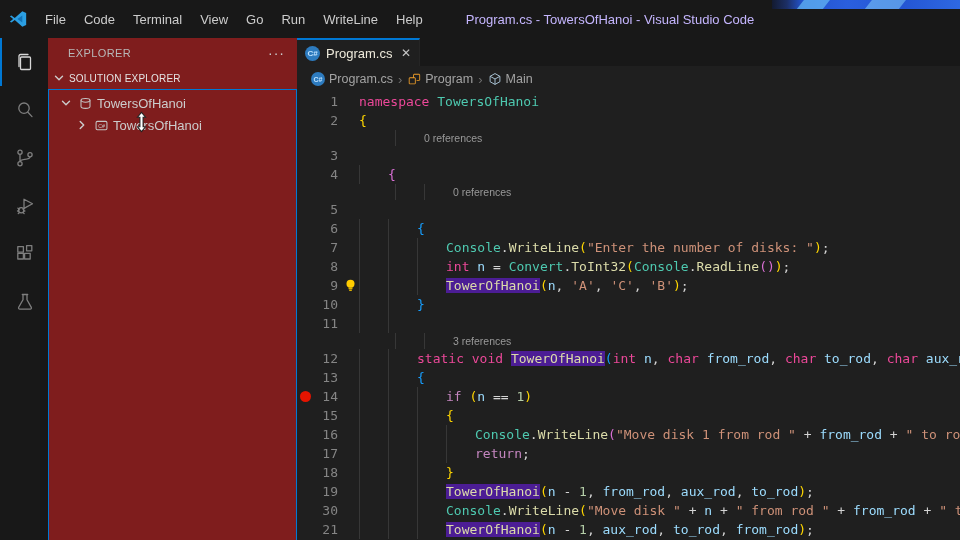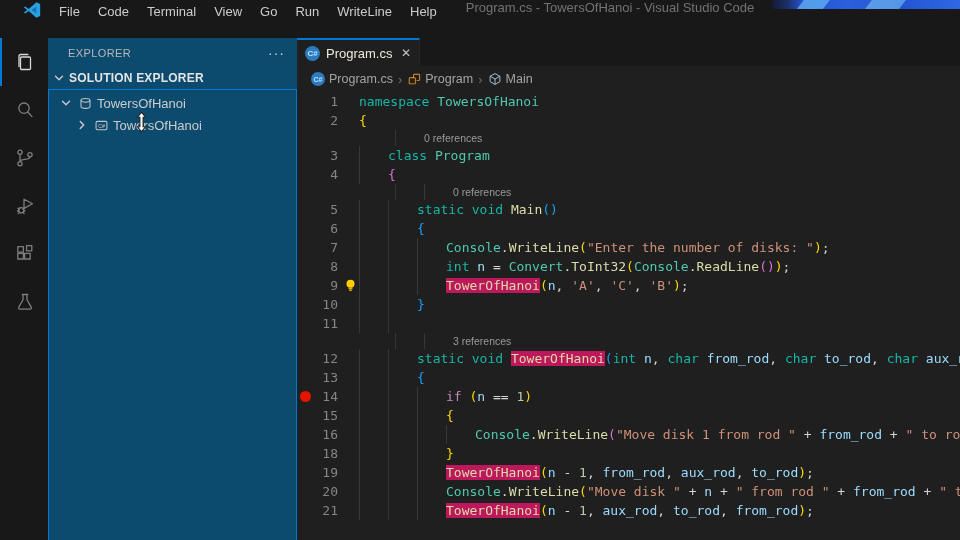--- a/index.html
+++ b/index.html
@@ -3,46 +3,46 @@
 <meta charset="utf-8">
 <style>
   * { margin:0; padding:0; box-sizing:border-box; }
   html,body { background:#000; }
   .app{
     position:relative; width:960px; height:540px; overflow:hidden;
     background:#1f1f1f; font-family:"Liberation Sans", sans-serif;
     -webkit-font-smoothing:antialiased;
   }
   
-  .titlebar{ position:relative; height:38px; background:#181818; display:flex; align-items:flex-start; padding-left:20px; z-index:5;}
+  .titlebar{ position:relative; height:38px; background:#181818; display:flex; align-items:center; padding-left:6px; z-index:5;}
   .vscode-logo{ width:20px; height:20px; margin:0 8px 0 2px; flex:0 0 auto;}
   .menus{ display:flex; align-items:center; }
   .menu-item{ padding:4px 9px; font-size:13px; color:#cccccc; border-radius:4px; }
-  .win-title{ position:absolute; left:420px; width:380px; text-align:center; font-size:13px; color:#737373; }
+  .win-title{ position:absolute; left:420px; width:380px; text-align:center; font-size:13px; color:#c4b5fd; }
   .wallpaper{ position:absolute; top:0; right:0; width:188px; height:9px;
     background:linear-gradient(90deg,#131a30 0%,#1c2f66 8%,#2353cc 16%,#2a5fde 40%,#2456d4 70%,#2e68e2 100%);
     overflow:hidden;}
   .wallpaper .streak{ position:absolute; top:-2px; height:14px; background:rgba(120,215,255,.55); transform:skewX(-38deg);}
   .wallpaper .s1{ left:28px; width:26px;}
   .wallpaper .s2{ left:96px; width:34px; background:rgba(150,230,255,.45);}
   
   .main{ display:flex; height:502px; }
   
   .activitybar{ width:48px; background:#181818; display:flex; flex-direction:column; }
   .ab-item{ width:48px; height:48px; display:flex; align-items:center; justify-content:center; border-left:2px solid transparent; }
   .ab-item.active{ border-left:2px solid #0078d4; }
   .ab-item svg{ width:24px; height:24px; stroke:#7e7e7e; fill:none; stroke-width:1.3; stroke-linejoin:round; stroke-linecap:round;}
   .ab-item.active svg{ stroke:#d7d7d7; }
   
-  .sidebar{ width:249px; background:#0c4a6e; display:flex; flex-direction:column; position:relative;}
+  .sidebar{ width:249px; background:#7f1d1d; display:flex; flex-direction:column; position:relative;}
   .sb-header{ height:29px; display:flex; align-items:center; justify-content:space-between; padding:0 12px 0 20px;}
   .sb-title{ font-size:11px; color:#b8b8b8; letter-spacing:.4px;}
   .sb-more{ color:#cccccc; font-size:14px; letter-spacing:1px; line-height:10px;}
   .sb-section{ height:22px; display:flex; align-items:center; padding-left:3px; gap:2px;}
-  .sb-section-label{ font-size:12px; font-weight:bold; color:#e4e4e4; letter-spacing:.2px;}
+  .sb-section-label{ font-size:10px; font-weight:normal; color:#e4e4e4; letter-spacing:.2px;}
   .chev{ width:16px; height:16px; flex:0 0 auto;}
   .chev svg{ width:16px; height:16px; stroke:#cccccc; fill:none; stroke-width:1.4; stroke-linecap:round; stroke-linejoin:round;}
   .sb-tree{ flex:1; border:1px solid #0078d4; border-bottom:none; position:relative; padding-top:2px;}
   .tree-row{ height:22px; display:flex; align-items:center; color:#cccccc; font-size:13px; gap:3px;}
   .tree-row .ticon{ width:17px; height:16px; flex:0 0 auto; display:flex; align-items:center; justify-content:center;}
   .tree-row .ticon svg{ width:15px; height:15px; stroke:#c5c5c5; fill:none; stroke-width:1.1;}
   .row-depth0{ padding-left:9px;}
   .row-depth1{ padding-left:25px;}
   .mouse-cursor{ position:absolute; left:86px; top:20px; width:13px; height:24px; z-index:9;}
   
@@ -65,24 +65,24 @@
   .glyph{ width:14px; flex:0 0 auto; position:relative;}
   .bp-dot{ width:11px; height:11px; border-radius:50%; background:#e51400; margin:4px 0 0 3px;}
   .lnum{ width:27px; flex:0 0 auto; text-align:right; color:#858585;
          font:13px/19px "DejaVu Sans Mono", monospace;}
   .lmargin{ width:21px; flex:0 0 auto; position:relative;}
   .bulb{ position:absolute; left:5px; top:2px; width:15px; height:15px;}
   pre.ltext{ font:13px/19px "DejaVu Sans Mono", monospace; white-space:pre; color:#d4d4d4;}
   .lens pre.ltext{ line-height:16px;}
   .ig{ display:inline-block; width:29px; height:100%; border-left:1px solid #373737; vertical-align:top;}
   .cl-label{ font-family:"Liberation Sans", sans-serif; font-size:10.5px; color:#999999; vertical-align:top; line-height:16px; display:inline-block;}
-  .tk-k{color:#14b8a6} .tk-ctl{color:#c586c0} .tk-ty{color:#4ec9b0} .tk-fn{color:#dcdcaa}
+  .tk-k{color:#ec4899} .tk-ctl{color:#c586c0} .tk-ty{color:#4ec9b0} .tk-fn{color:#dcdcaa}
   .tk-v{color:#9cdcfe} .tk-s{color:#ce9178} .tk-num{color:#b5cea8} .tk-pl{color:#d4d4d4}
   .tk-b1{color:#ffd700} .tk-b2{color:#da70d6} .tk-b3{color:#179fff}
-  .tk-hl{color:#dcdcaa; background:#be185d;}
+  .tk-hl{color:#dcdcaa; background:#4c1d95;}
 </style>
 </head>
 <body>
 
 <div class="app">
 
   <div class="titlebar">
     <svg class="vscode-logo" viewBox="0 0 24 24">
       <path fill="#2b9fe3" d="M17.2 2.6 8.1 10.9 4.1 7.8 2.2 8.7l4 3.3-4 3.3 1.9.9 4-3.1 9.1 8.3 4.6-2.2V4.8z"></path>
       <path fill="#1273b8" d="M17.2 7.8v8.4L11.3 12z"></path>
@@ -247,39 +247,37 @@
           <div class="crow lens">
             <div class="glyph"></div>
             <div class="lnum"></div>
             <div class="lmargin"></div>
             <pre class="ltext"><span class="ig"></span><span class="cl-label">0 references</span></pre>
           </div>
           <div class="crow">
             <div class="glyph"></div>
             <div class="lnum">3</div>
             <div class="lmargin"></div>
-            <pre class="ltext"><span class="ig"></span><span class="tk-k">class</span><span class="tk-pl"> </span><span class="tk-ty">Program</span></pre>
           </div>
           <div class="crow">
             <div class="glyph"></div>
             <div class="lnum">4</div>
             <div class="lmargin"></div>
             <pre class="ltext"><span class="ig"></span><span class="tk-b2">{</span></pre>
           </div>
           <div class="crow lens">
             <div class="glyph"></div>
             <div class="lnum"></div>
             <div class="lmargin"></div>
             <pre class="ltext"><span class="ig"></span><span class="ig"></span><span class="cl-label">0 references</span></pre>
           </div>
           <div class="crow">
             <div class="glyph"></div>
             <div class="lnum">5</div>
             <div class="lmargin"></div>
-            <pre class="ltext"><span class="ig"></span><span class="ig"></span><span class="tk-k">static</span><span class="tk-pl"> </span><span class="tk-k">void</span><span class="tk-pl"> </span><span class="tk-fn">Main</span><span class="tk-b3">()</span></pre>
           </div>
           <div class="crow">
             <div class="glyph"></div>
             <div class="lnum">6</div>
             <div class="lmargin"></div>
             <pre class="ltext"><span class="ig"></span><span class="ig"></span><span class="tk-b3">{</span></pre>
           </div>
           <div class="crow">
             <div class="glyph"></div>
             <div class="lnum">7</div>
@@ -349,33 +347,39 @@
             <pre class="ltext"><span class="ig"></span><span class="ig"></span><span class="ig"></span><span class="tk-b1">{</span></pre>
           </div>
           <div class="crow">
             <div class="glyph"></div>
             <div class="lnum">16</div>
             <div class="lmargin"></div>
             <pre class="ltext"><span class="ig"></span><span class="ig"></span><span class="ig"></span><span class="ig"></span><span class="tk-ty">Console</span><span class="tk-pl">.</span><span class="tk-fn">WriteLine</span><span class="tk-b2">(</span><span class="tk-s">"Move disk 1 from rod "</span><span class="tk-pl"> + </span><span class="tk-v">from_rod</span><span class="tk-pl"> + </span><span class="tk-s">" to rod "</span></pre>
           </div>
           <div class="crow">
             <div class="glyph"></div>
+            <div class="lnum">17</div>
+            <div class="lmargin"></div>
+            <pre class="ltext"><span class="ig"></span><span class="ig"></span><span class="ig"></span><span class="ig"></span><span class="tk-ctl">return</span><span class="tk-pl">;</span></pre>
+          </div>
+          <div class="crow">
+            <div class="glyph"></div>
             <div class="lnum">18</div>
             <div class="lmargin"></div>
             <pre class="ltext"><span class="ig"></span><span class="ig"></span><span class="ig"></span><span class="tk-b1">}</span></pre>
           </div>
           <div class="crow">
             <div class="glyph"></div>
             <div class="lnum">19</div>
             <div class="lmargin"></div>
             <pre class="ltext"><span class="ig"></span><span class="ig"></span><span class="ig"></span><span class="tk-hl">TowerOfHanoi</span><span class="tk-b1">(</span><span class="tk-v">n</span><span class="tk-pl"> - </span><span class="tk-num">1</span><span class="tk-pl">, </span><span class="tk-v">from_rod</span><span class="tk-pl">, </span><span class="tk-v">aux_rod</span><span class="tk-pl">, </span><span class="tk-v">to_rod</span><span class="tk-b1">)</span><span class="tk-pl">;</span></pre>
           </div>
           <div class="crow">
             <div class="glyph"></div>
-            <div class="lnum">20</div>
+            <div class="lnum">30</div>
             <div class="lmargin"></div>
             <pre class="ltext"><span class="ig"></span><span class="ig"></span><span class="ig"></span><span class="tk-ty">Console</span><span class="tk-pl">.</span><span class="tk-fn">WriteLine</span><span class="tk-b1">(</span><span class="tk-s">"Move disk "</span><span class="tk-pl"> + </span><span class="tk-v">n</span><span class="tk-pl"> + </span><span class="tk-s">" from rod "</span><span class="tk-pl"> + </span><span class="tk-v">from_rod</span><span class="tk-pl"> + </span><span class="tk-s">" to rod "</span></pre>
           </div>
           <div class="crow">
             <div class="glyph"></div>
             <div class="lnum">21</div>
             <div class="lmargin"></div>
             <pre class="ltext"><span class="ig"></span><span class="ig"></span><span class="ig"></span><span class="tk-hl">TowerOfHanoi</span><span class="tk-b1">(</span><span class="tk-v">n</span><span class="tk-pl"> - </span><span class="tk-num">1</span><span class="tk-pl">, </span><span class="tk-v">aux_rod</span><span class="tk-pl">, </span><span class="tk-v">to_rod</span><span class="tk-pl">, </span><span class="tk-v">from_rod</span><span class="tk-b1">)</span><span class="tk-pl">;</span></pre>
           </div>
         </div>

